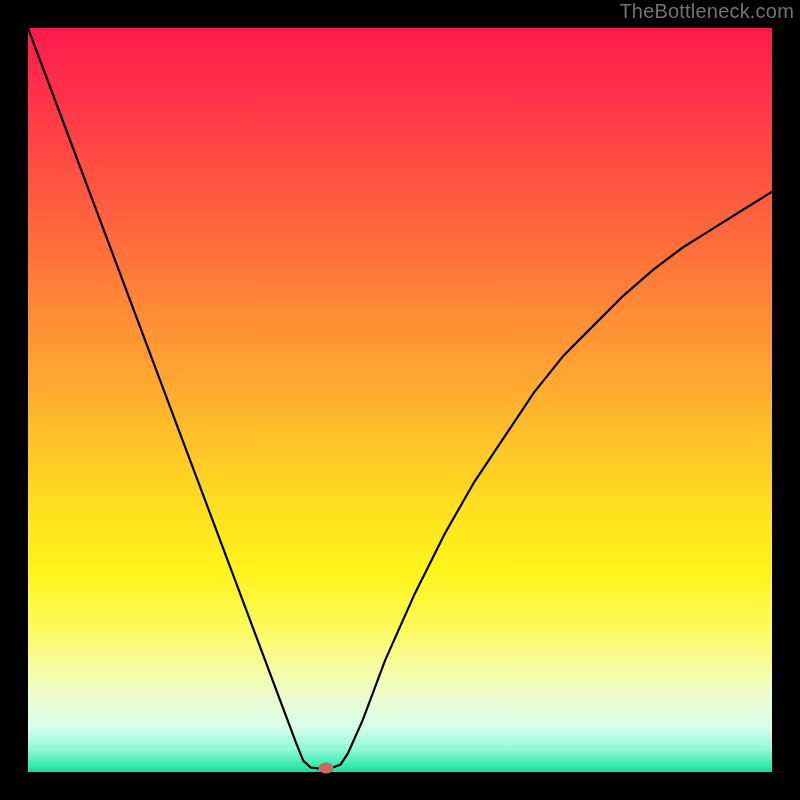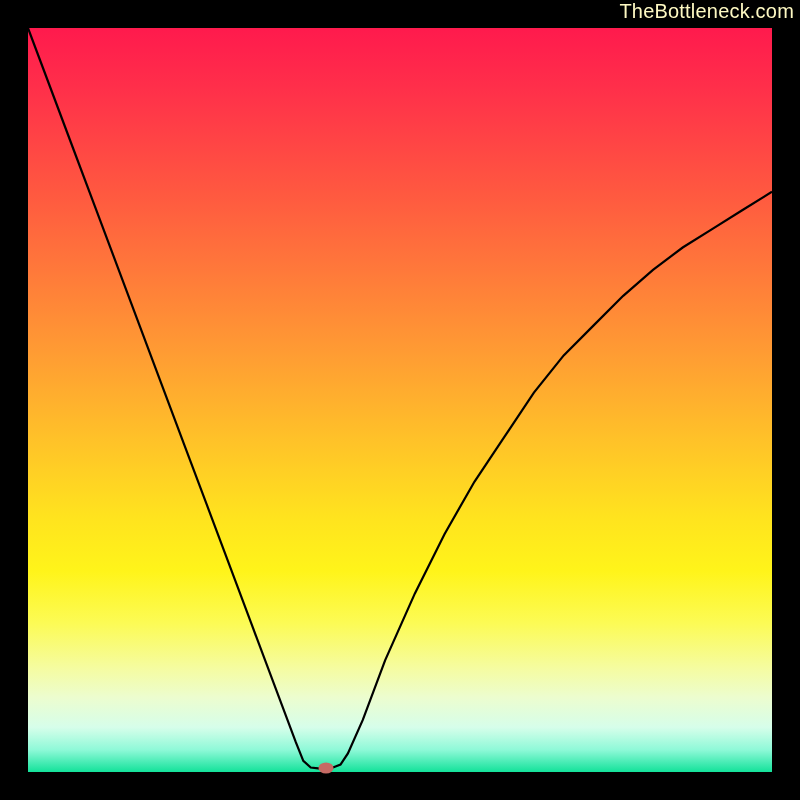--- a/index.html
+++ b/index.html
@@ -41,21 +41,21 @@
       #13e29a 100%
     );
   }
   .watermark {
     position: absolute;
     top: 0px;
     right: 6px;
     font-family: Arial, Helvetica, sans-serif;
     font-size: 20px;
     font-weight: 500;
-    color: #fef9c3;
+    color: #737373;
     letter-spacing: 0.2px;
     user-select: none;
   }
   .curve {
     position: absolute;
     left: 0;
     top: 0;
     width: 744px;
     height: 744px;
   }

